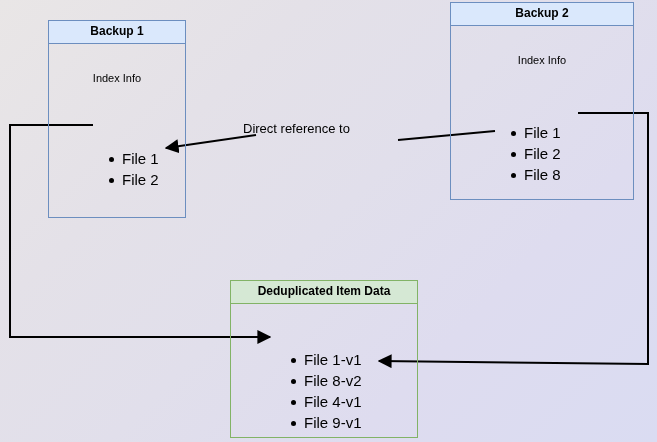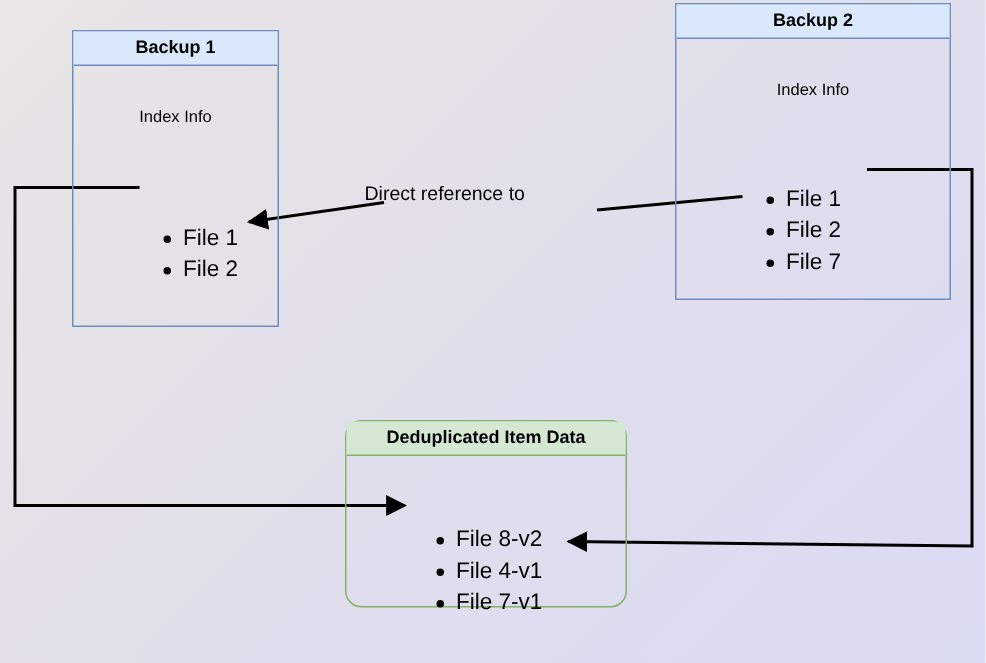--- a/index.html
+++ b/index.html
@@ -94,21 +94,21 @@
     left: 2px;
     top: 9px;
     width: 5px;
     height: 5px;
     border-radius: 50%;
     background: #000000;
   }
   
   #box-backup-1 { left: 48px; top: 20px; width: 138px; height: 198px; }
   #box-backup-2 { left: 450px; top: 2px; width: 184px; height: 198px; }
-  #box-dedup    { left: 230px; top: 280px; width: 188px; height: 125px; border-radius: 11px; }
+  #box-dedup    { left: 230px; top: 280px; width: 188px; height: 158px; }
 
   #list-backup-1 { left: 42px; top: 88px; }
   #list-backup-2 { left: 42px; top: 80px; }
   #list-dedup    { left: 42px; top: 29px; }
 
   .center-label {
     position: absolute;
     left: 243px;
     top: 120px;
     width: 174px;
@@ -155,32 +155,33 @@
     </div>
   </div>
 
   <div class="box blue" id="box-backup-2">
     <div class="box-header">Backup 2</div>
     <div class="box-body">
       <div class="index-title">Index Info</div>
       <ul class="file-list" id="list-backup-2">
         <li>File 1</li>
         <li>File 2</li>
-        <li>File 7</li>
+        <li>File 8</li>
       </ul>
     </div>
   </div>
 
   <div class="box green" id="box-dedup">
     <div class="box-header">Deduplicated Item Data</div>
     <div class="box-body">
       <ul class="file-list" id="list-dedup">
+        <li>File 1-v1</li>
         <li>File 8-v2</li>
         <li>File 4-v1</li>
-        <li>File 7-v1</li>
+        <li>File 9-v1</li>
       </ul>
     </div>
   </div>
 
   <div class="center-label">
     <div>Direct reference to</div>
   </div>
 
 </div>
 

